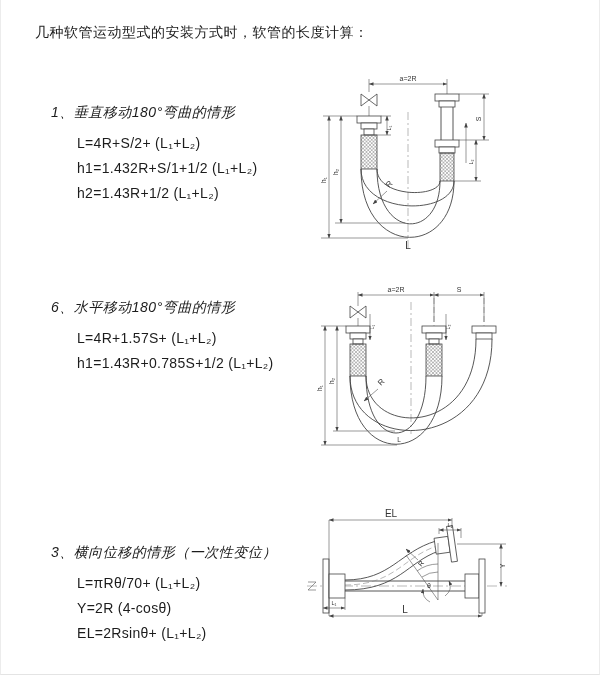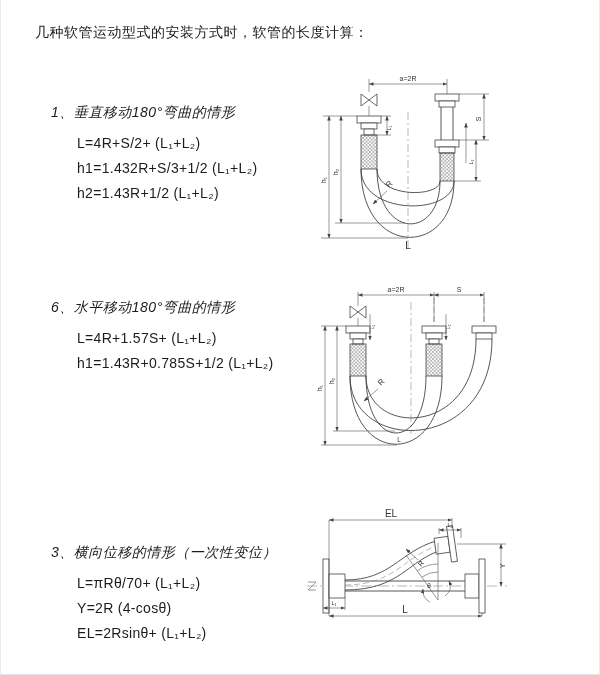--- a/index.html
+++ b/index.html
@@ -26,21 +26,21 @@
 </style>
 </head>
 <body>
 
 <div class="title">几种软管运动型式的安装方式时，软管的长度计算：</div>
 
 <div class="section sec1">
   <div class="heading">1、垂直移动180°弯曲的情形</div>
   <div class="formulas">
     <div>L=4R+S/2+ (L₁+L₂)</div>
-    <div>h1=1.432R+S/3+1/2 (L₁+L₂)</div>
+    <div>h1=1.432R+S/1+1/2 (L₁+L₂)</div>
     <div>h2=1.43R+1/2 (L₁+L₂)</div>
   </div>
 </div>
 
 <div class="section sec2">
   <div class="heading">6、水平移动180°弯曲的情形</div>
   <div class="formulas">
     <div>L=4R+1.57S+ (L₁+L₂)</div>
     <div>h1=1.43R+0.785S+1/2 (L₁+L₂)</div>
   </div>

